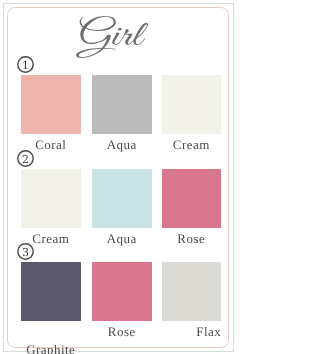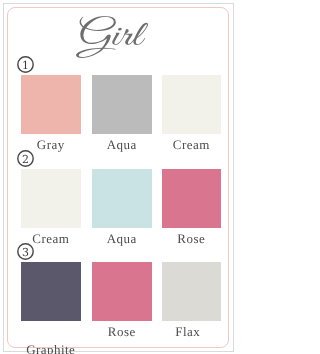--- a/index.html
+++ b/index.html
@@ -37,21 +37,21 @@
   </div>
 
   <div id="rows-layer">
       <div class="marker" style="left: 17px; top: 56.3px;">
         <svg class="marker-ring" width="17" height="17" viewBox="0 0 17 17" xmlns="http://www.w3.org/2000/svg">
           <circle cx="8.5" cy="8.5" r="7.7" fill="#ffffff" stroke="#4a4a4a" stroke-width="1.45"></circle>
         </svg>
         <span class="marker-num">1</span>
       </div>
       <div class="swatch" title="Coral" style="left: 21px; top: 75px; width: 59.5px; height: 58.5px; background: rgb(237, 181, 171);"></div>
-      <div class="label" style="left: 11px; top: 138.5px; width: 79.5px;">Gray</div>
+      <div class="label" style="left: 11px; top: 138.5px; width: 79.5px;">Coral</div>
       <div class="swatch" title="Gray" style="left: 92px; top: 75px; width: 59.5px; height: 58.5px; background: rgb(187, 187, 187);"></div>
       <div class="label" style="left: 82px; top: 138.5px; width: 79.5px;">Aqua</div>
       <div class="swatch" title="Cream" style="left: 161.5px; top: 75px; width: 59.5px; height: 58.5px; background: rgb(242, 242, 234);"></div>
       <div class="label" style="left: 151.5px; top: 138.5px; width: 79.5px;">Cream</div>
       <div class="marker" style="left: 17px; top: 150.3px;">
         <svg class="marker-ring" width="17" height="17" viewBox="0 0 17 17" xmlns="http://www.w3.org/2000/svg">
           <circle cx="8.5" cy="8.5" r="7.7" fill="#ffffff" stroke="#4a4a4a" stroke-width="1.45"></circle>
         </svg>
         <span class="marker-num">2</span>
       </div>
@@ -65,16 +65,16 @@
         <svg class="marker-ring" width="17" height="17" viewBox="0 0 17 17" xmlns="http://www.w3.org/2000/svg">
           <circle cx="8.5" cy="8.5" r="7.7" fill="#ffffff" stroke="#4a4a4a" stroke-width="1.45"></circle>
         </svg>
         <span class="marker-num">3</span>
       </div>
       <div class="swatch" title="Graphite" style="left: 21px; top: 262px; width: 59.5px; height: 58.5px; background: rgb(91, 88, 107);"></div>
       <div class="label" style="left: 11px; top: 344px; width: 79.5px;">Graphite</div>
       <div class="swatch" title="Rose" style="left: 92px; top: 262px; width: 59.5px; height: 58.5px; background: rgb(217, 117, 143);"></div>
       <div class="label" style="left: 82px; top: 325.5px; width: 79.5px;">Rose</div>
       <div class="swatch" title="Flax" style="left: 161.5px; top: 262px; width: 59.5px; height: 58.5px; background: rgb(220, 218, 213);"></div>
-      <div class="label" style="left: 148px; top: 325.5px; width: 79.5px;">Flax</div>
+      <div class="label" style="left: 169px; top: 325.5px; width: 79.5px;">Flax</div>
     </div>
 
 </div>
 
 </body></html>

